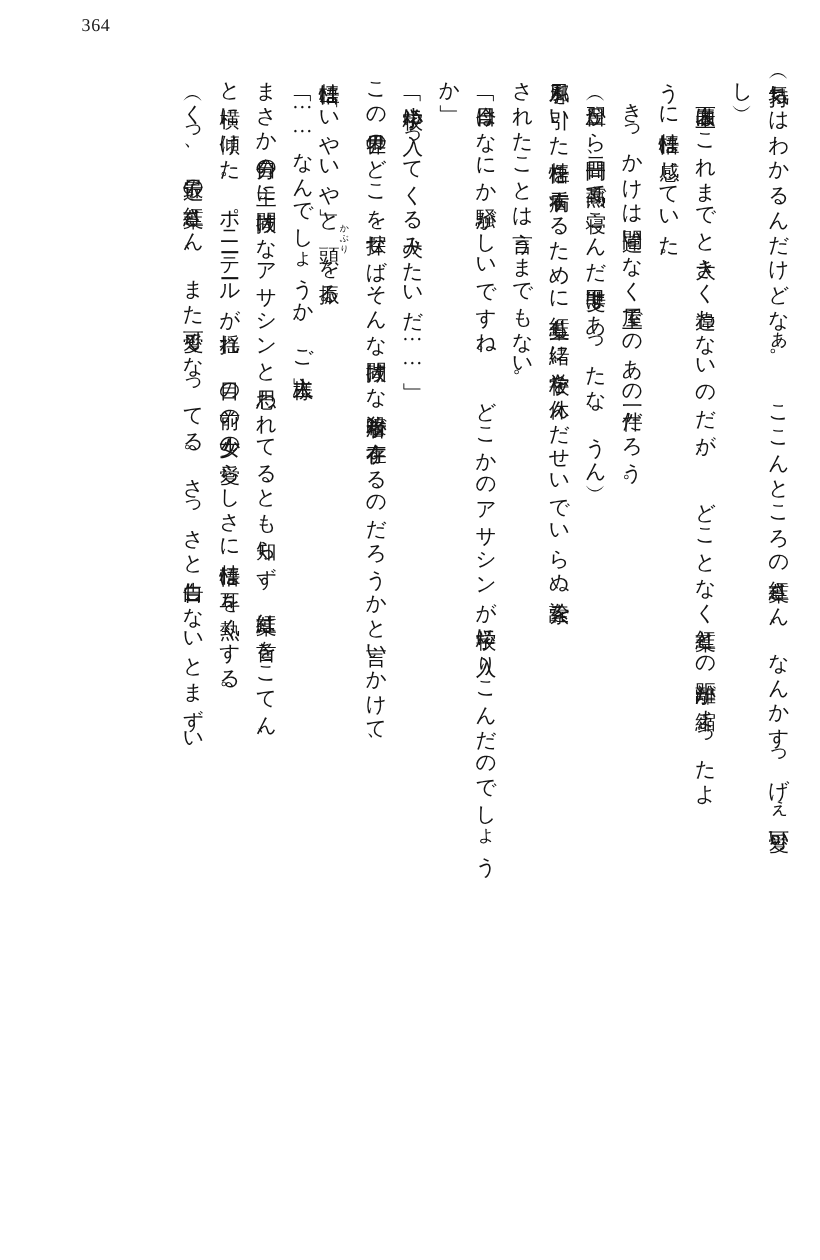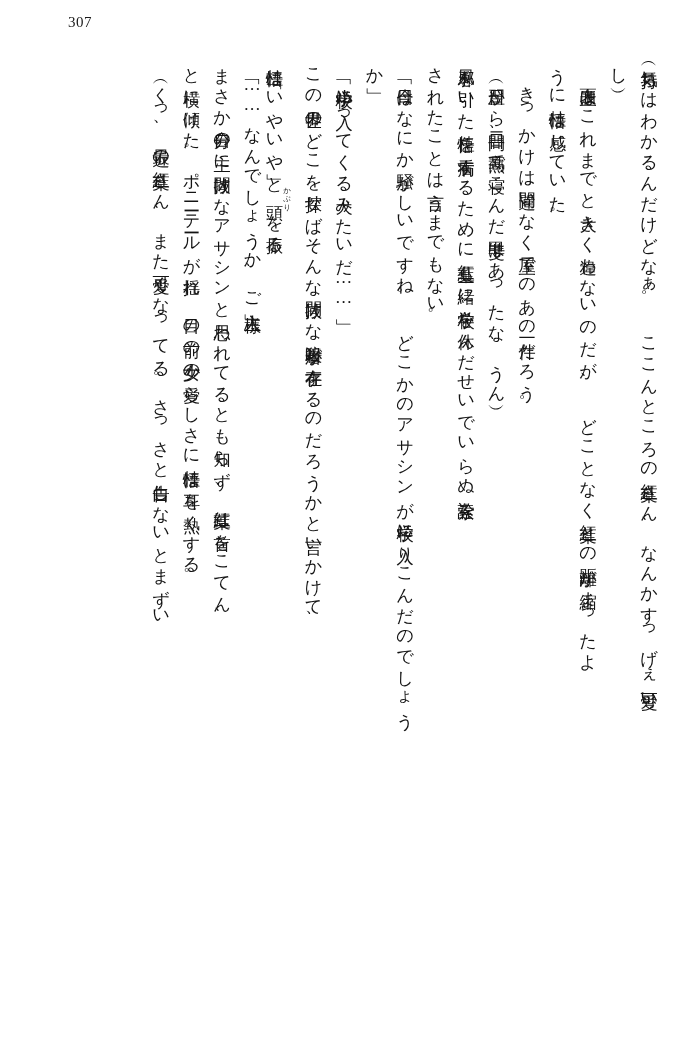--- a/index.html
+++ b/index.html
@@ -72,21 +72,21 @@
     font-size: 7.5px;
     letter-spacing: 0px;
     line-height: 1;
   }
 </style>
 </head>
 <body>
 
 <div class="page">
 
-  <div class="page-number">307</div>
+  <div class="page-number">364</div>
 
   <div class="body-text">
       <div class="col">（気持ちはわかるんだけどなぁ。　ここんところの紅葉さん、なんかすっげぇ可愛い</div>
       <div class="col">し）</div>
       <div class="col indent-1">表面上はこれまでと大きく違わないのだが、　どことなく紅葉との距離が縮まったよ</div>
       <div class="col">うに桂悟は感じていた。</div>
       <div class="col indent-1">きっかけは間違いなく屋上でのあの一件だろう。</div>
       <div class="col indent-1">（翌日から二日間、高熱で寝こんだ甲斐はあったな、うん）</div>
       <div class="col">風邪を引いた桂悟を看病するために紅葉も一緒に学校を休んだせいでいらぬ詮索を</div>
       <div class="col">されたことは言うまでもない。</div>

